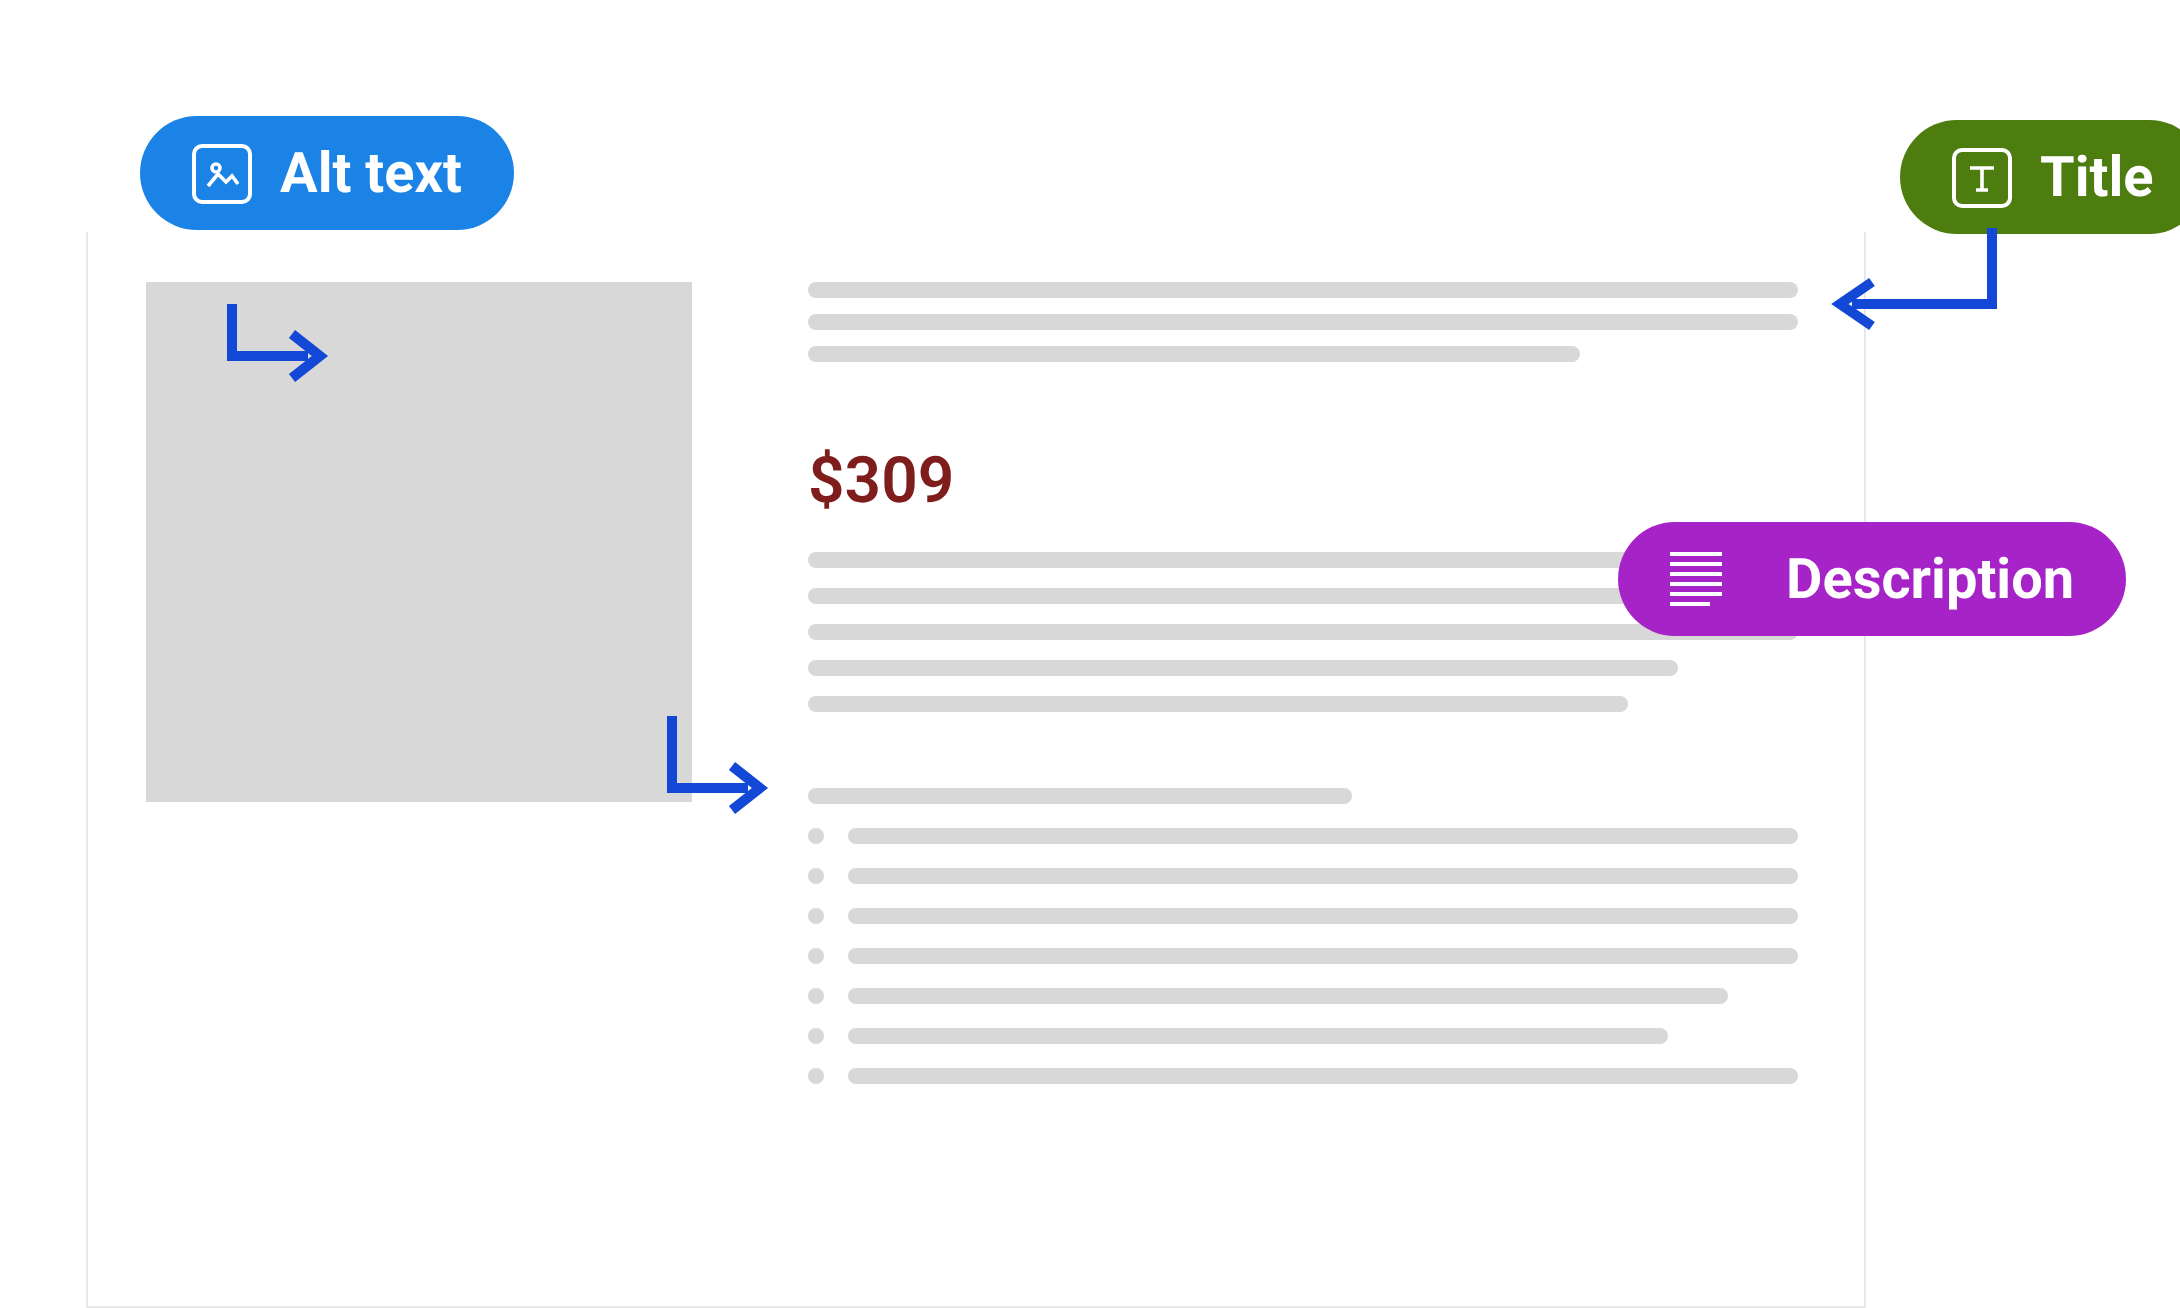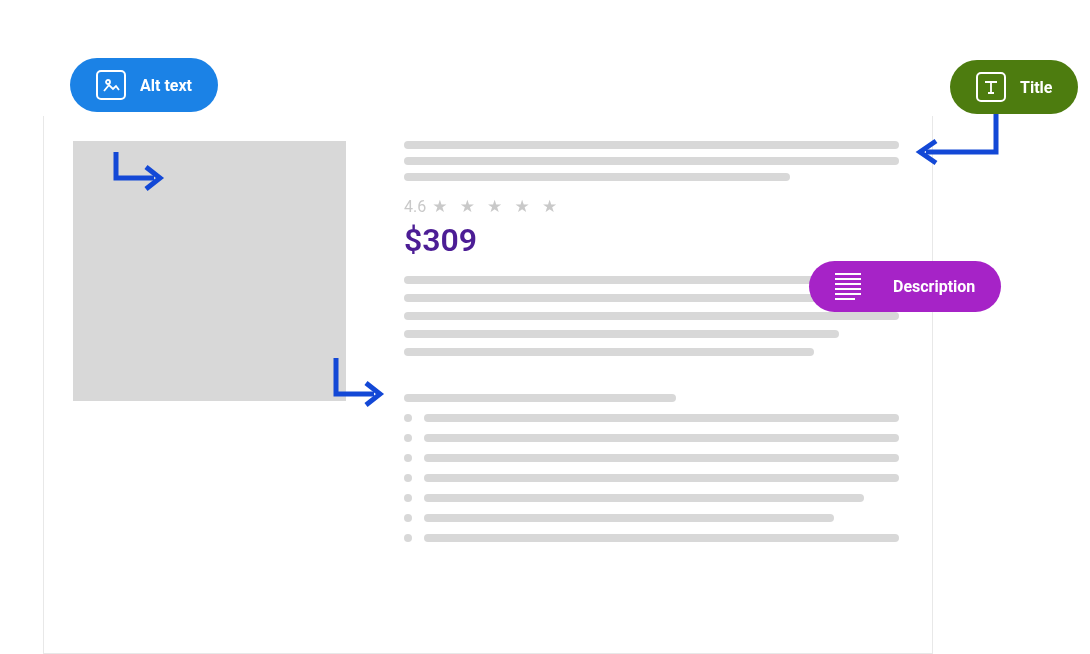--- a/index.html
+++ b/index.html
@@ -43,39 +43,39 @@
       font-size: 16px;
       display: flex;
       align-items: center;
       gap: 6px;
     }
     .rating .stars { letter-spacing: 4px; font-size: 17px; }
     .price {
       position: absolute;
       left: 360px;
       top: 105px;
-      color: #4c1d95;
+      color: #7f1d1d;
       font-size: 32px;
       font-weight: 600;
     }
     .bullet {
       position: absolute;
       width: 8px; height: 8px;
       border-radius: 50%;
       background: #d8d8d8;
     }
     .badge {
       position: absolute;
       display: flex;
       align-items: center;
       gap: 14px;
       padding: 12px 26px;
       border-radius: 999px;
       color: #fff;
-      font-size: 16px;
+      font-size: 28px;
       font-weight: 700;
     }
     .badge-alt { background: #1b82e6; left: 70px; top: 58px; }
     .badge-title { background: #4d7c0f; left: 950px; top: 60px; justify-content: flex-end; }
     .badge-bulleted { background: #349d4a; left: 278px; top: 295px; }
     .badge-desc { background: #a623c7; left: 809px; top: 261px; gap: 32px; }
     .icon-box {
       width: 30px; height: 30px;
       border: 2px solid #fff;
       border-radius: 5px;
@@ -93,24 +93,20 @@
 
 <div class="canvas">
 
   <div class="card">
     <div class="image-placeholder"></div>
 
     <div class="line" style="left:360px; top:25px; width:495px;"></div>
     <div class="line" style="left:360px; top:41px; width:495px;"></div>
     <div class="line" style="left:360px; top:57px; width:386px;"></div>
 
-    <div class="rating">
-      <span>4.6</span>
-      <span class="stars">★ ★ ★ ★ ★</span>
-    </div>
 
     <div class="price">$309</div>
 
     <div class="line" style="left:360px; top:160px; width:495px;"></div>
     <div class="line" style="left:360px; top:178px; width:495px;"></div>
     <div class="line" style="left:360px; top:196px; width:495px;"></div>
     <div class="line" style="left:360px; top:214px; width:435px;"></div>
     <div class="line" style="left:360px; top:232px; width:410px;"></div>
 
     <div class="line" style="left:360px; top:278px; width:272px;"></div>

